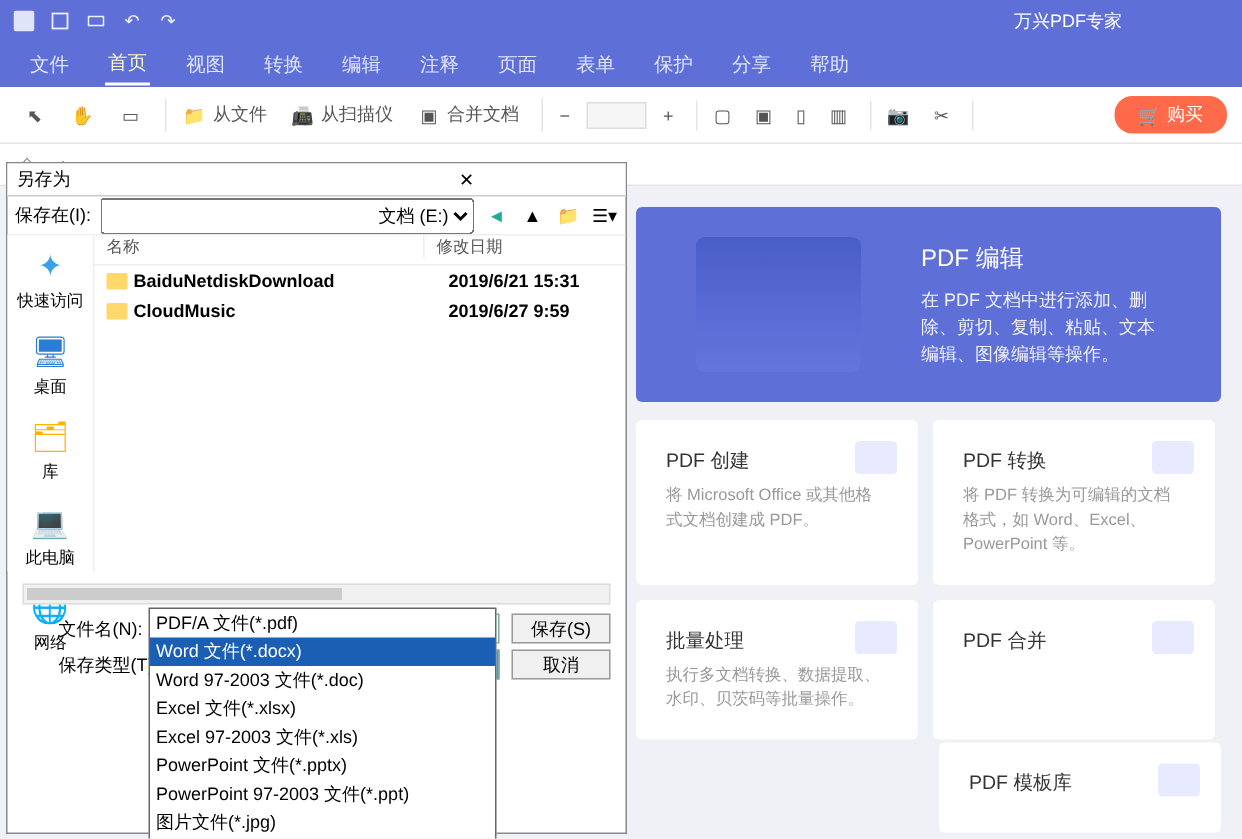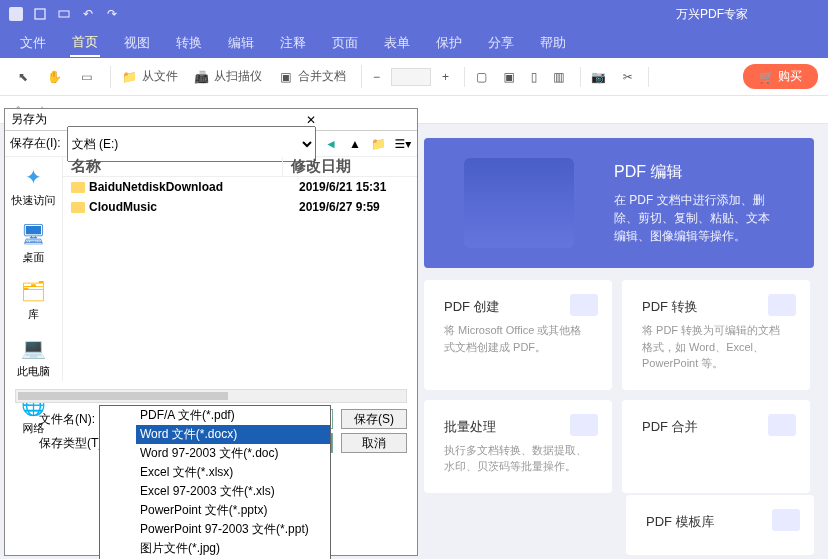--- a/index.html
+++ b/index.html
@@ -41,49 +41,49 @@
 .card h4 { font-size:13px; color:#333; font-weight:500; margin-bottom:6px; }
 .card p { font-size:11px; color:#999; line-height:1.5; }
 .card-ico { position:absolute; top:14px; right:14px; width:28px; height:22px; background:#e8ebff; border-radius:3px; }
 
 
 .dialog { position:absolute; left:4px; top:108px; width:414px; height:448px; background:#fff; border:1px solid #888; font-size:12px; z-index:100; }
 .dlg-title { height:22px; background:#fff; border-bottom:1px solid #ccc; display:flex; align-items:center; padding:0 6px; }
 .dlg-title span { flex:1; }
 .dlg-close { width:16px; cursor:pointer; text-align:center; }
 .dlg-loc { height:26px; display:flex; align-items:center; gap:6px; padding:4px 5px; border-bottom:1px solid #eee; }
-.dlg-loc select { flex:1; height:36px; font-size:12px; }
+.dlg-loc select { flex:1; height:24px; font-size:12px;text-align:right; }
 .dlg-loc .nav-ico { width:18px; height:18px; display:flex; align-items:center; justify-content:center; cursor:pointer; }
 
 .dlg-body { display:flex; height:224px; }
 .dlg-side { width:58px; background:#fff; border-right:1px solid #eee; display:flex; flex-direction:column; align-items:center; gap:12px; padding-top:6px; font-size:11px; }
 .side-item { display:flex; flex-direction:column; align-items:center; gap:2px; cursor:pointer; }
 .side-ico { width:28px; height:28px; display:flex; align-items:center; justify-content:center; font-size:20px; }
 .dlg-list { flex:1; overflow:hidden; }
-.list-hdr { display:flex; border-bottom:1px solid #eee; height:20px; align-items:flex-end; font-size:15px; color:#555;font-weight:bold; }
+.list-hdr { display:flex; border-bottom:1px solid #eee; height:20px; align-items:flex-start; font-size:11px; color:#555; }
 .list-hdr .col1 { width:220px; padding-left:8px; border-right:1px solid #eee; }
 .list-hdr .col2 { flex:1; padding-left:8px; }
 .list-row { display:flex; height:20px; align-items:center; padding-left:8px; gap:4px;font-weight:bold; }
 .folder-ico { width:14px; height:11px; background:#ffd86b; border-radius:1px; display:inline-block; }
 .list-row .name { width:206px; }
 
 .dlg-bottom { padding:8px 10px; }
 .dlg-scroll { height:14px; background:#f0f0f0; border:1px solid #ddd; margin-bottom:6px; position:relative; }
 .dlg-scroll:after { content:""; position:absolute; left:2px; top:2px; width:210px; height:8px; background:#ccc; }
 .dlg-row { display:flex; align-items:center; gap:8px; margin-bottom:4px; }
 .dlg-row label { width:70px;margin-left:24px; }
 .dlg-row .field { flex:1; position:relative; }
 .dlg-row input,.dlg-row .sel-box { width:100%; height:20px; font-size:12px; border:1px solid #7a9; padding:0 4px; font-family:SimSun,monospace; }
 .dlg-row .sel-box { background:#fff; display:flex; align-items:center; justify-content:space-between; cursor:pointer; }
 .dlg-row .sel-box.open { background:#3399ff; color:#fff; }
 .dlg-btn { width:66px; height:20px; border:1px solid #999; background:#f0f0f0; font-size:12px; cursor:pointer; }
 
 
 .dropdown { position:absolute; left:94px; top:296px; width:232px; background:#fff; border:1px solid #666; font-family:SimSun,monospace; font-size:12px; z-index:200; }
-.dropdown .opt { padding:1px 4px; cursor:pointer; white-space:nowrap; overflow:hidden;margin-left:36px; }
+.dropdown .opt { padding:1px 4px; cursor:pointer; white-space:nowrap; overflow:hidden; }
 .dropdown .opt.sel { background:#1a5fb4; color:#fff; }
 
 svg { display:block; }
 </style>
 </head>
 <body>
 
 <div class="titlebar">
   <div class="tb-left">
     <span class="tb-icon">

